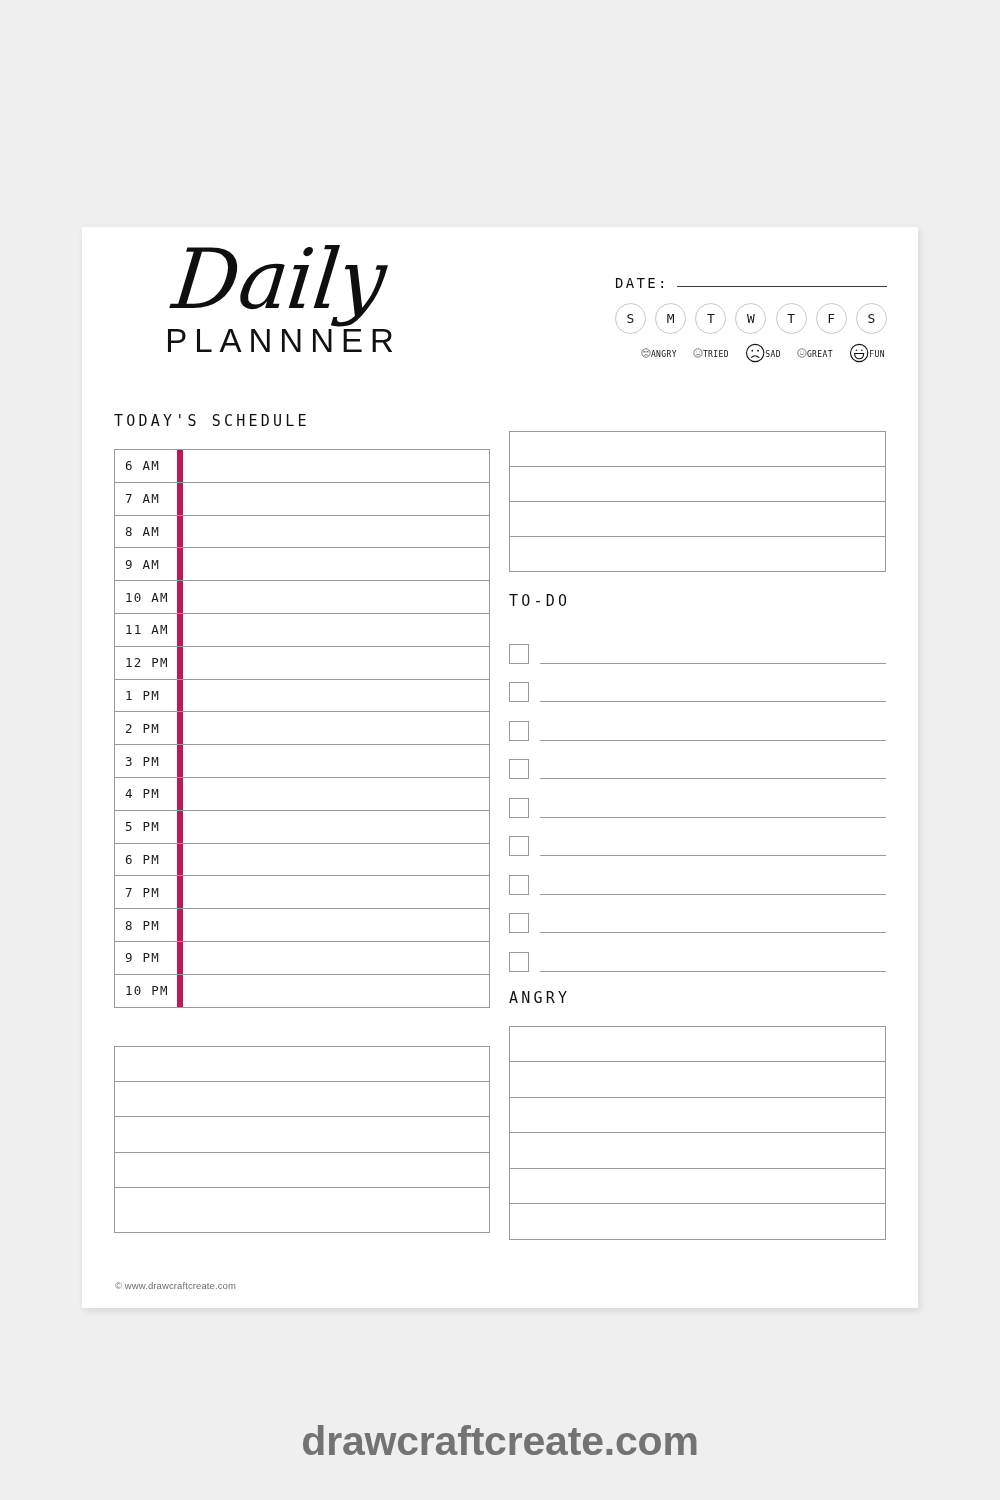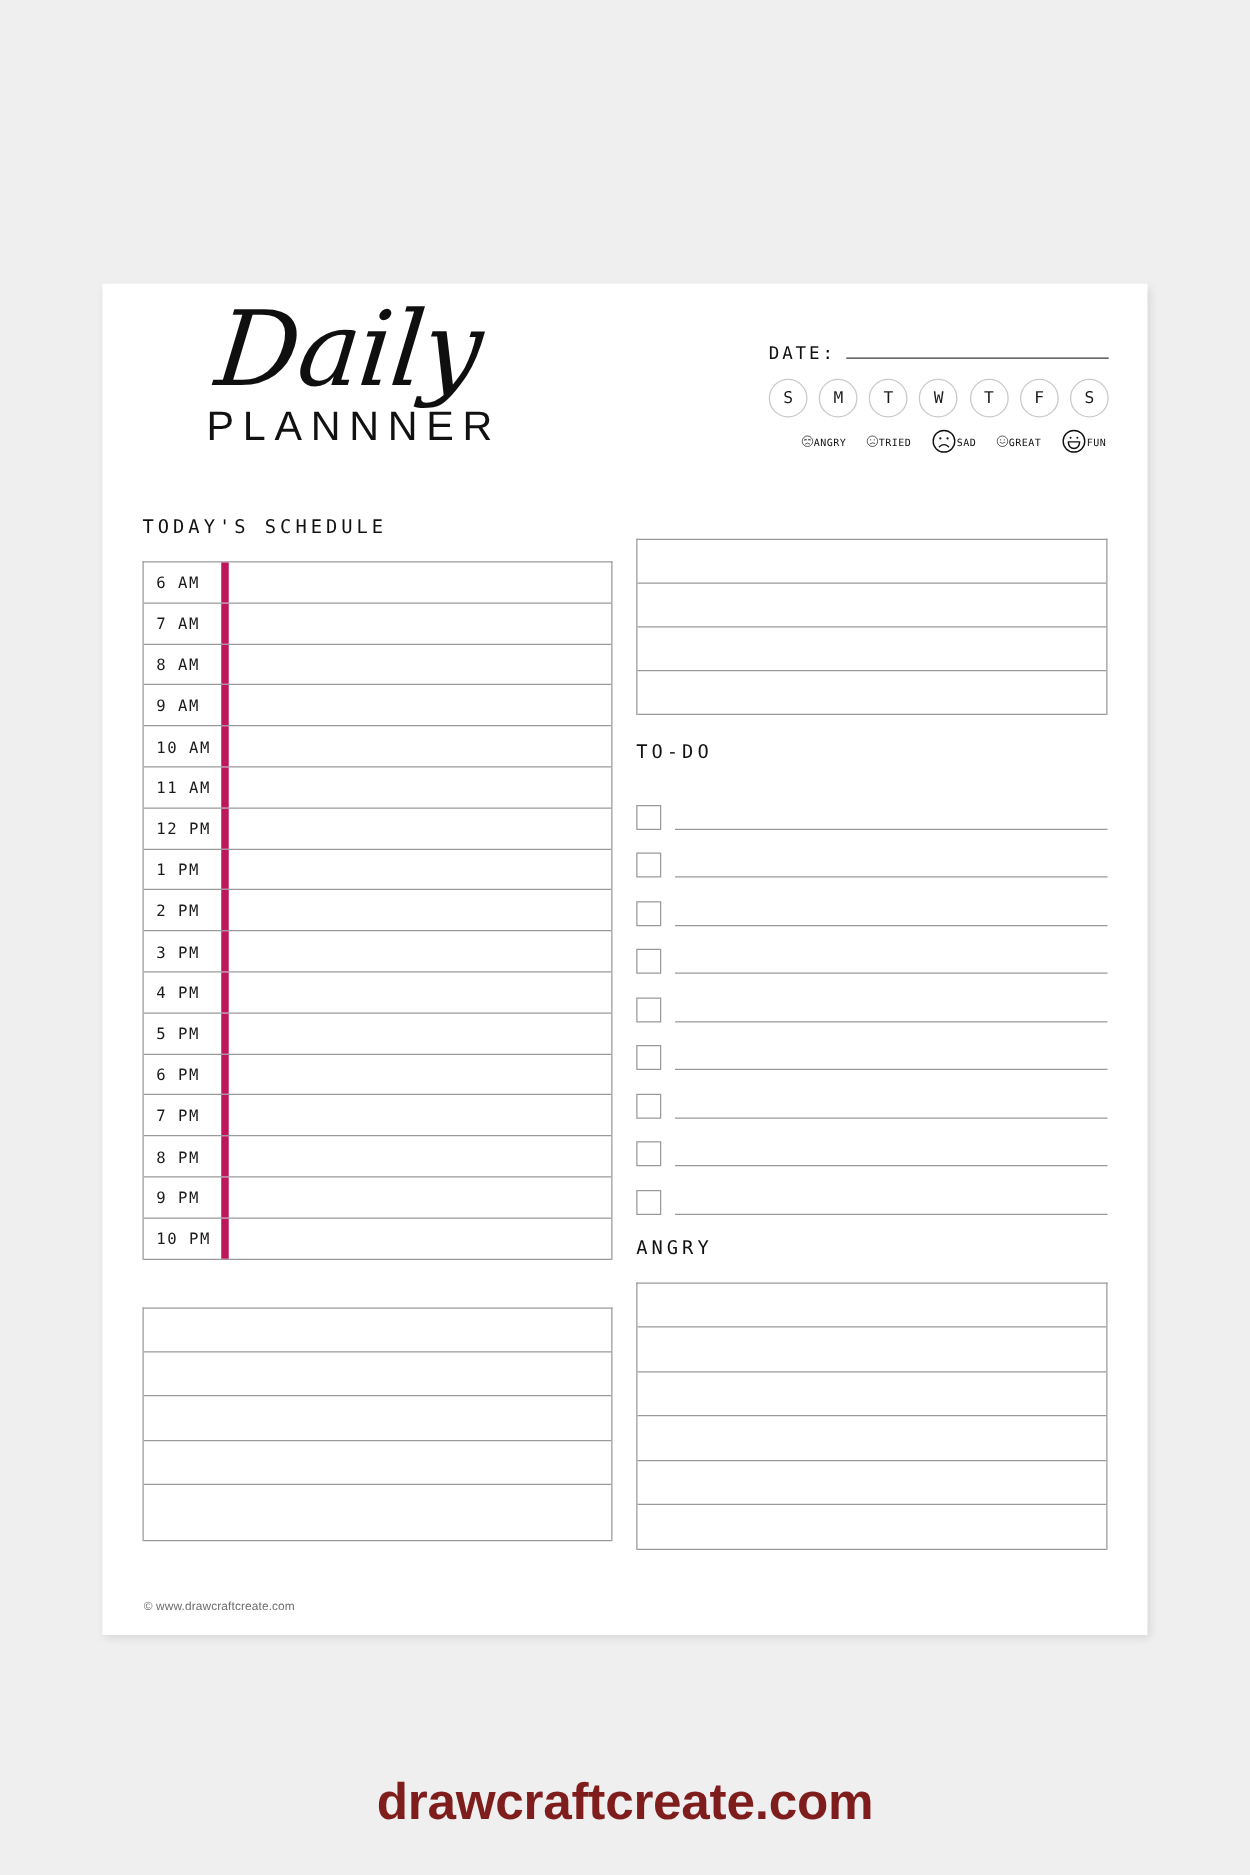--- a/index.html
+++ b/index.html
@@ -223,21 +223,21 @@
   .wordmark {
     position: absolute;
     left: 0;
     top: 1418px;
     width: 1000px;
     text-align: center;
     font-family: "Liberation Sans", sans-serif;
     font-size: 41px;
     font-weight: 700;
     letter-spacing: -0.2px;
-    color: #7f1d1d;
+    color: #737373;
   }
 </style>
 </head>
 <body>
 
 <div class="paper">
 
   <div class="header">
 
     <div class="brand-block">

